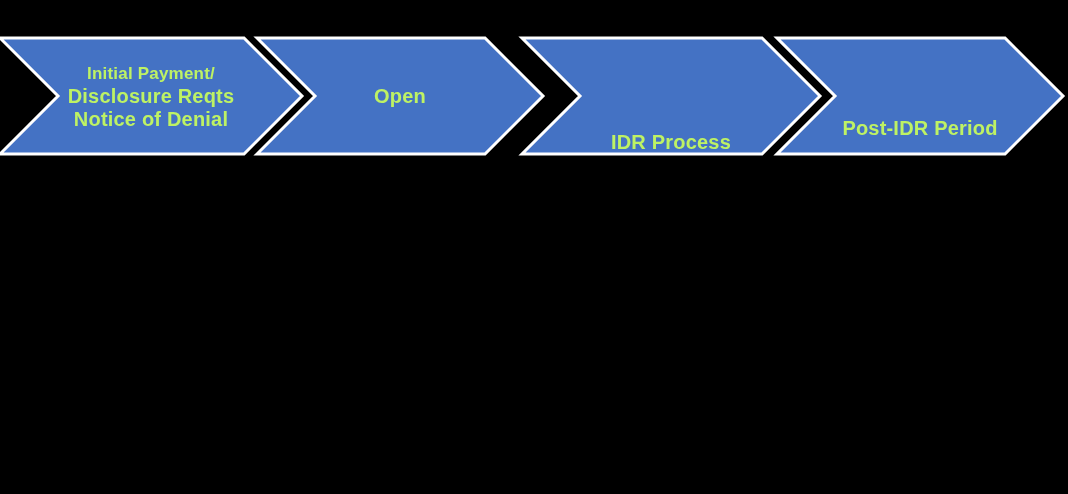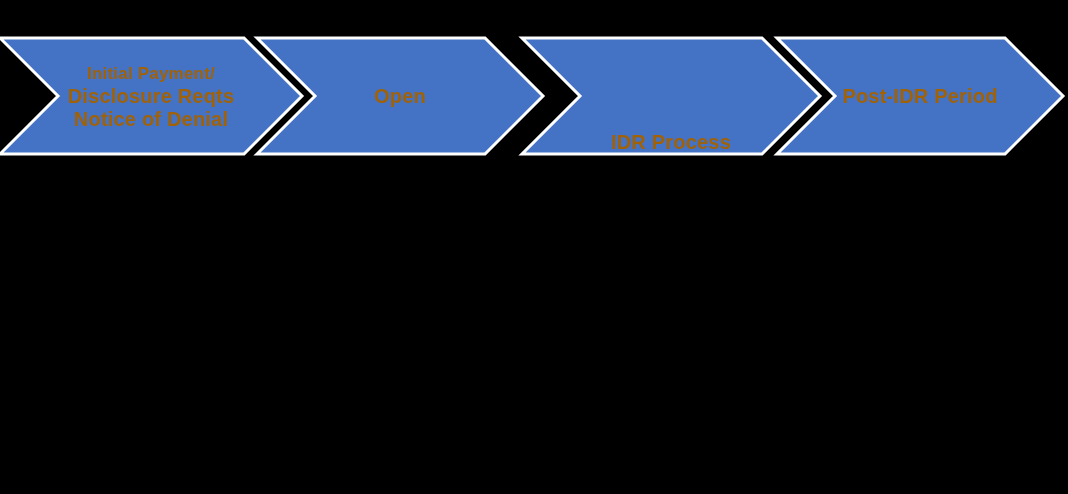--- a/index.html
+++ b/index.html
@@ -27,33 +27,33 @@
   }
   .label {
     position: absolute;
     top: 38px;
     height: 116px;
     display: flex;
     flex-direction: column;
     align-items: center;
     justify-content: center;
     text-align: center;
-    color: #a16207;
+    color: #bef264;
     font-weight: bold;
     font-size: 20px;
     line-height: 23px;
     letter-spacing: 0.2px;
     white-space: nowrap;
   }
   .label .ln { display: block; }
   .label .ln-sm { font-size: 17px; }
   .label-1 { left: 56px;  width: 190px; }
   .label-2 { left: 315px; width: 170px; text-align: right; }
   .label-3 { left: 580px; width: 182px; justify-content: flex-end; }
-  .label-4 { left: 833px; width: 174px; }
+  .label-4 { left: 833px; width: 174px; margin-top: 32px; }
 </style>
 </head>
 <body>
 
 <div class="stage">
 
   <svg width="1068" height="494" viewBox="0 0 1068 494">
     <polygon class="chev" points="0,38 244,38 302,96 244,154 0,154 58,96" fill="#4472C4"></polygon>
     <polygon class="chev" points="257,38 485,38 543,96 485,154 257,154 315,96" fill="#4472C4"></polygon>
     <polygon class="chev" points="522,38 762,38 820,96 762,154 522,154 580,96" fill="#4472C4"></polygon>

